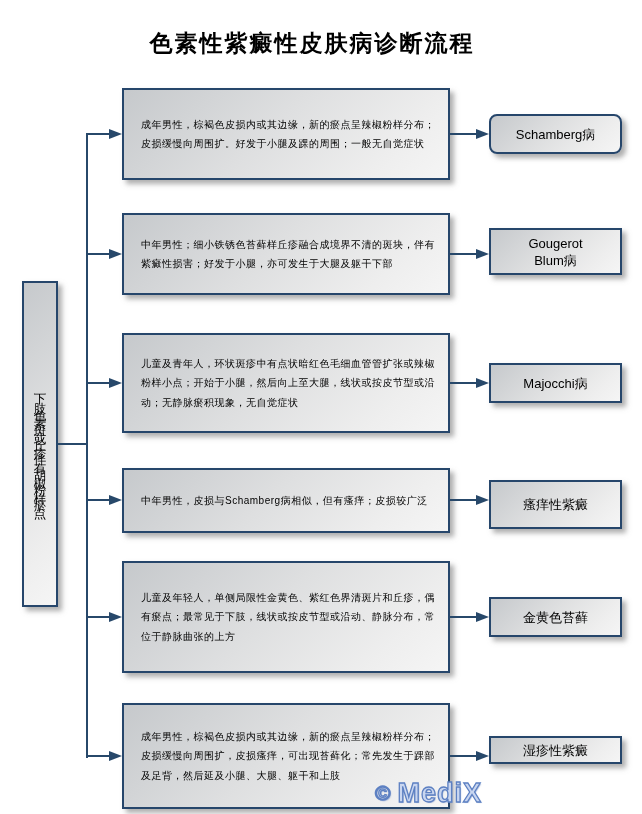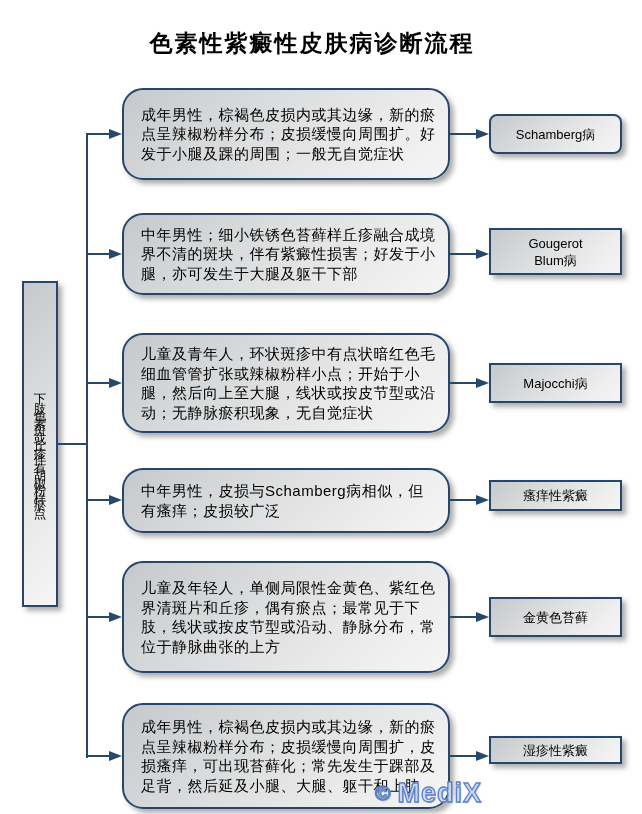--- a/index.html
+++ b/index.html
@@ -15,21 +15,21 @@
   .node{
     position:absolute;box-sizing:border-box;
     border:2px solid #26466b;
     background:linear-gradient(135deg,#c6c9cc 0%,#dedfe0 45%,#eeeeee 80%,#f5f5f5 100%);
     box-shadow:4px 4px 5px rgba(110,110,110,0.55);
   }
   .mid-box{
     left:122px;width:328px;
     display:flex;align-items:center;
     padding:2px 12px 2px 17px;
-    font-size:15px;line-height:19.5px;letter-spacing:0.5px;text-align:left;border-radius:21px;
+    font-size:10px;line-height:19.5px;letter-spacing:0.5px;text-align:left;
   }
   .diag-box{
     left:489px;width:133px;
     display:flex;align-items:center;justify-content:center;
     font-size:13px;line-height:17px;text-align:center;white-space:pre-line;
   }
   .root-box{
     left:22px;top:281px;width:36px;height:326px;
     display:flex;align-items:center;justify-content:center;
   }
@@ -105,21 +105,21 @@
     <span>Majocchi病</span>
   </div>
 
   <div class="hline" style="left:86px;top:499px;width:24px;"></div>
   <div class="arrowhead" style="left:109px;top:495px;"></div>
   <div class="node mid-box" style="top:468px;height:65px;">
     <span>中年男性，皮损与Schamberg病相似，但有瘙痒；皮损较广泛</span>
   </div>
   <div class="hline" style="left:450px;top:499px;width:27px;"></div>
   <div class="arrowhead" style="left:476px;top:495px;"></div>
-  <div class="node diag-box" style="top:480px;height:31px;font-family:Liberation Serif, serif;">
+  <div class="node diag-box" style="top:480px;height:49px;font-family:Liberation Serif, serif;">
     <span>瘙痒性紫癜</span>
   </div>
 
   <div class="hline" style="left:86px;top:616px;width:24px;"></div>
   <div class="arrowhead" style="left:109px;top:612px;"></div>
   <div class="node mid-box" style="top:561px;height:112px;">
     <span>儿童及年轻人，单侧局限性金黄色、紫红色界清斑片和丘疹，偶有瘀点；最常见于下肢，线状或按皮节型或沿动、静脉分布，常位于静脉曲张的上方</span>
   </div>
   <div class="hline" style="left:450px;top:616px;width:27px;"></div>
   <div class="arrowhead" style="left:476px;top:612px;"></div>

